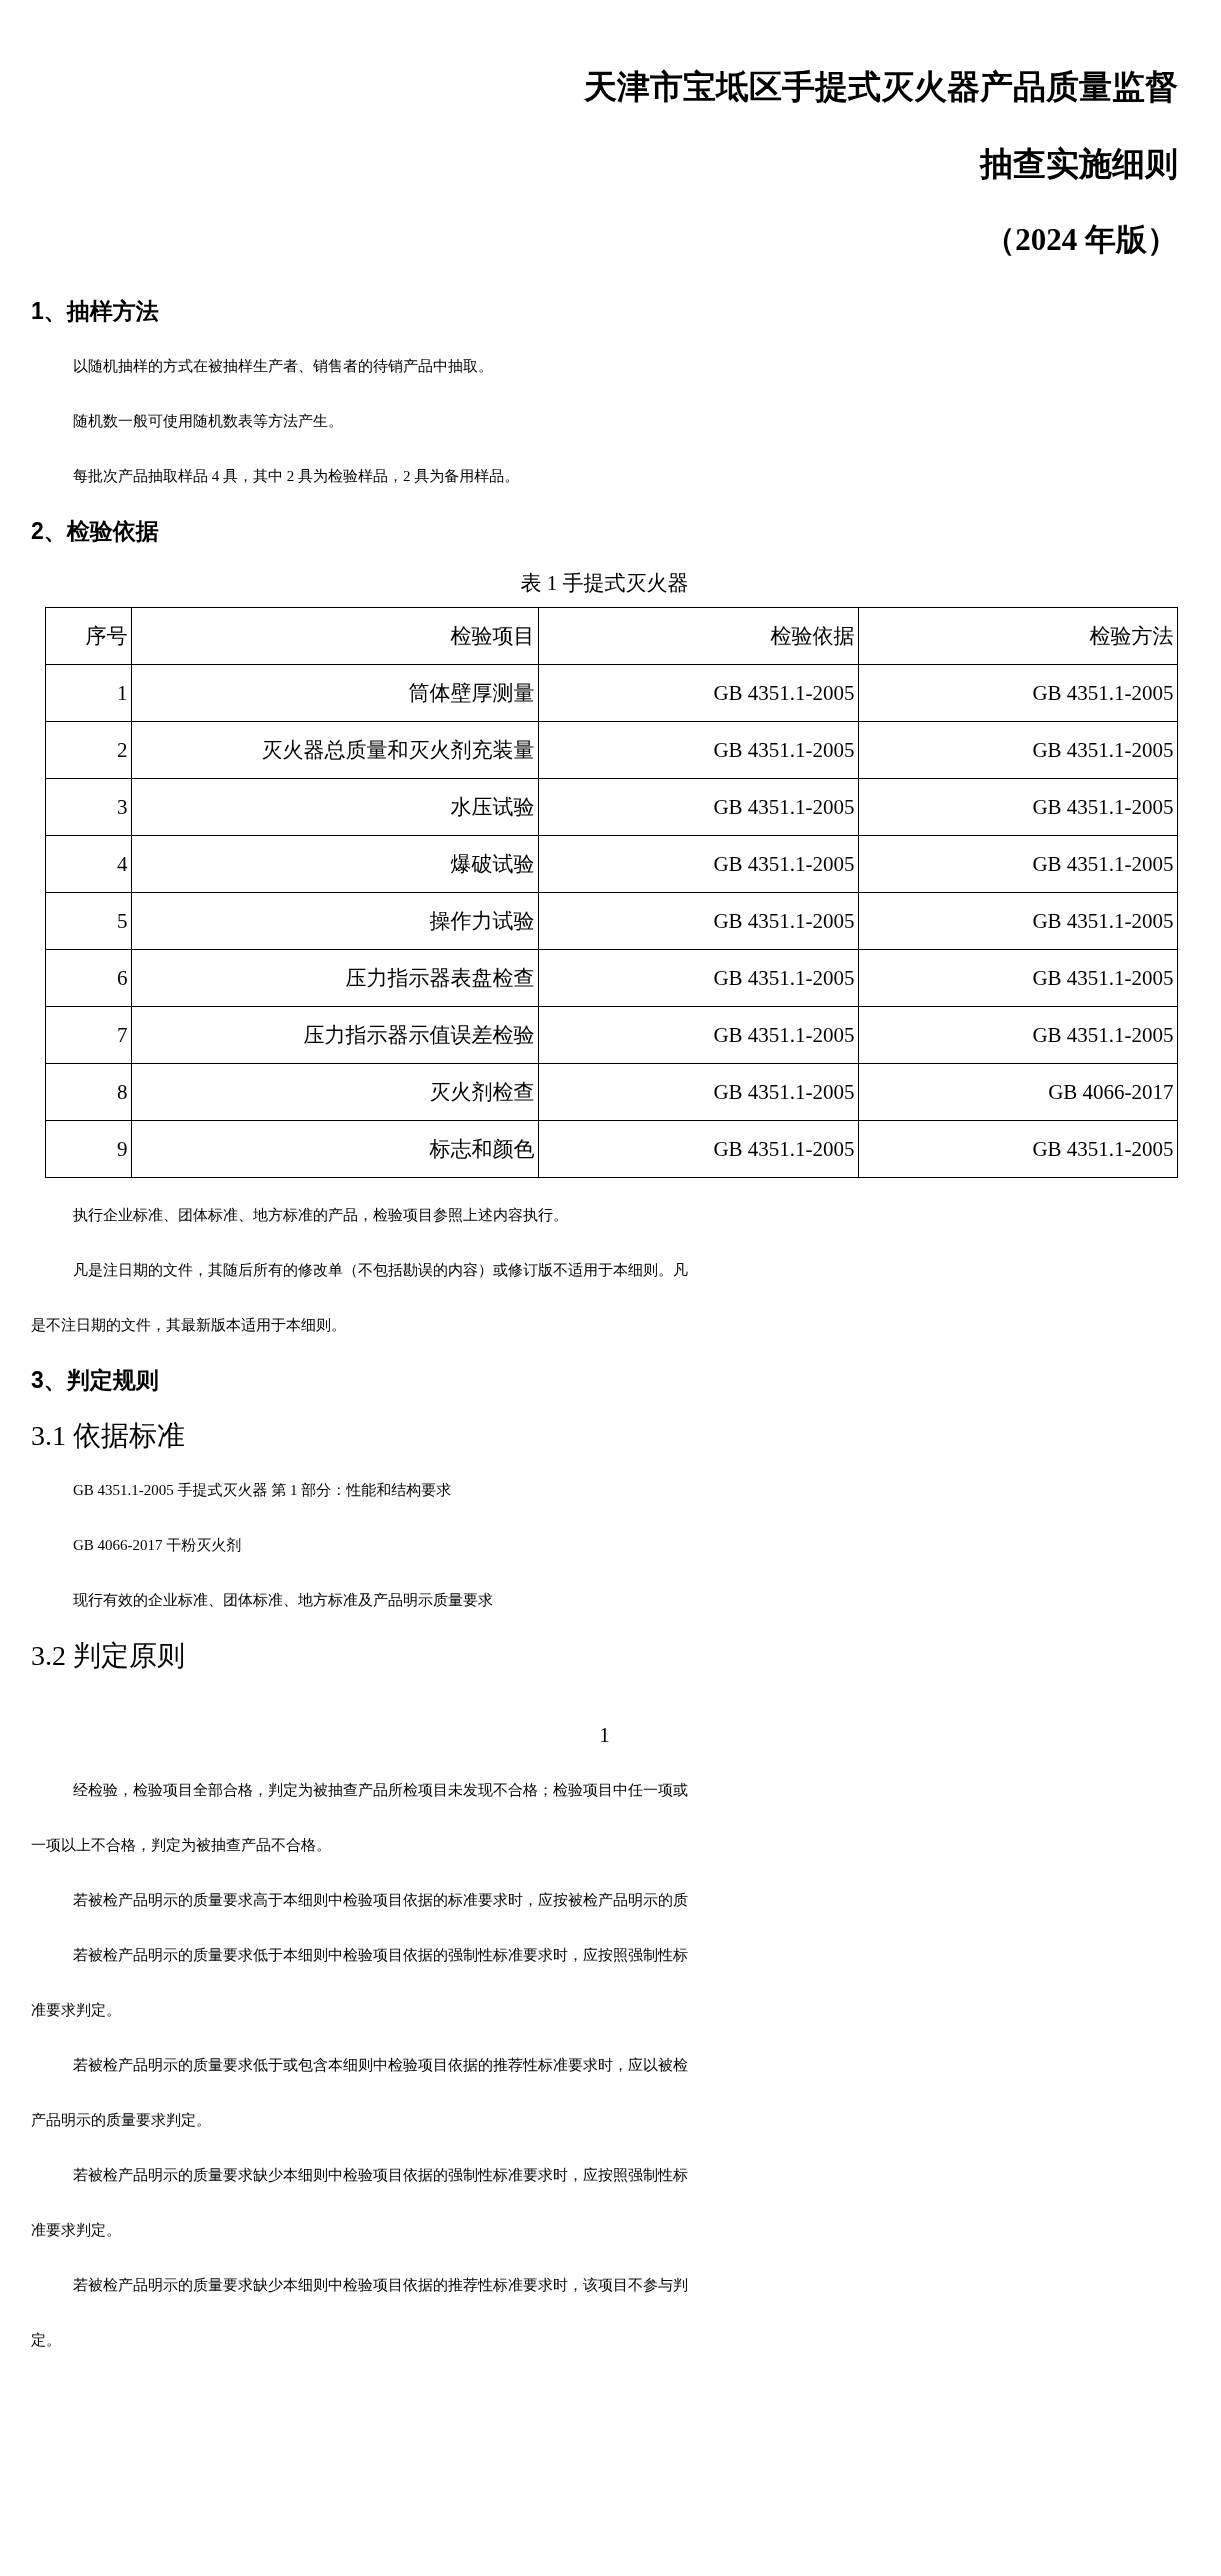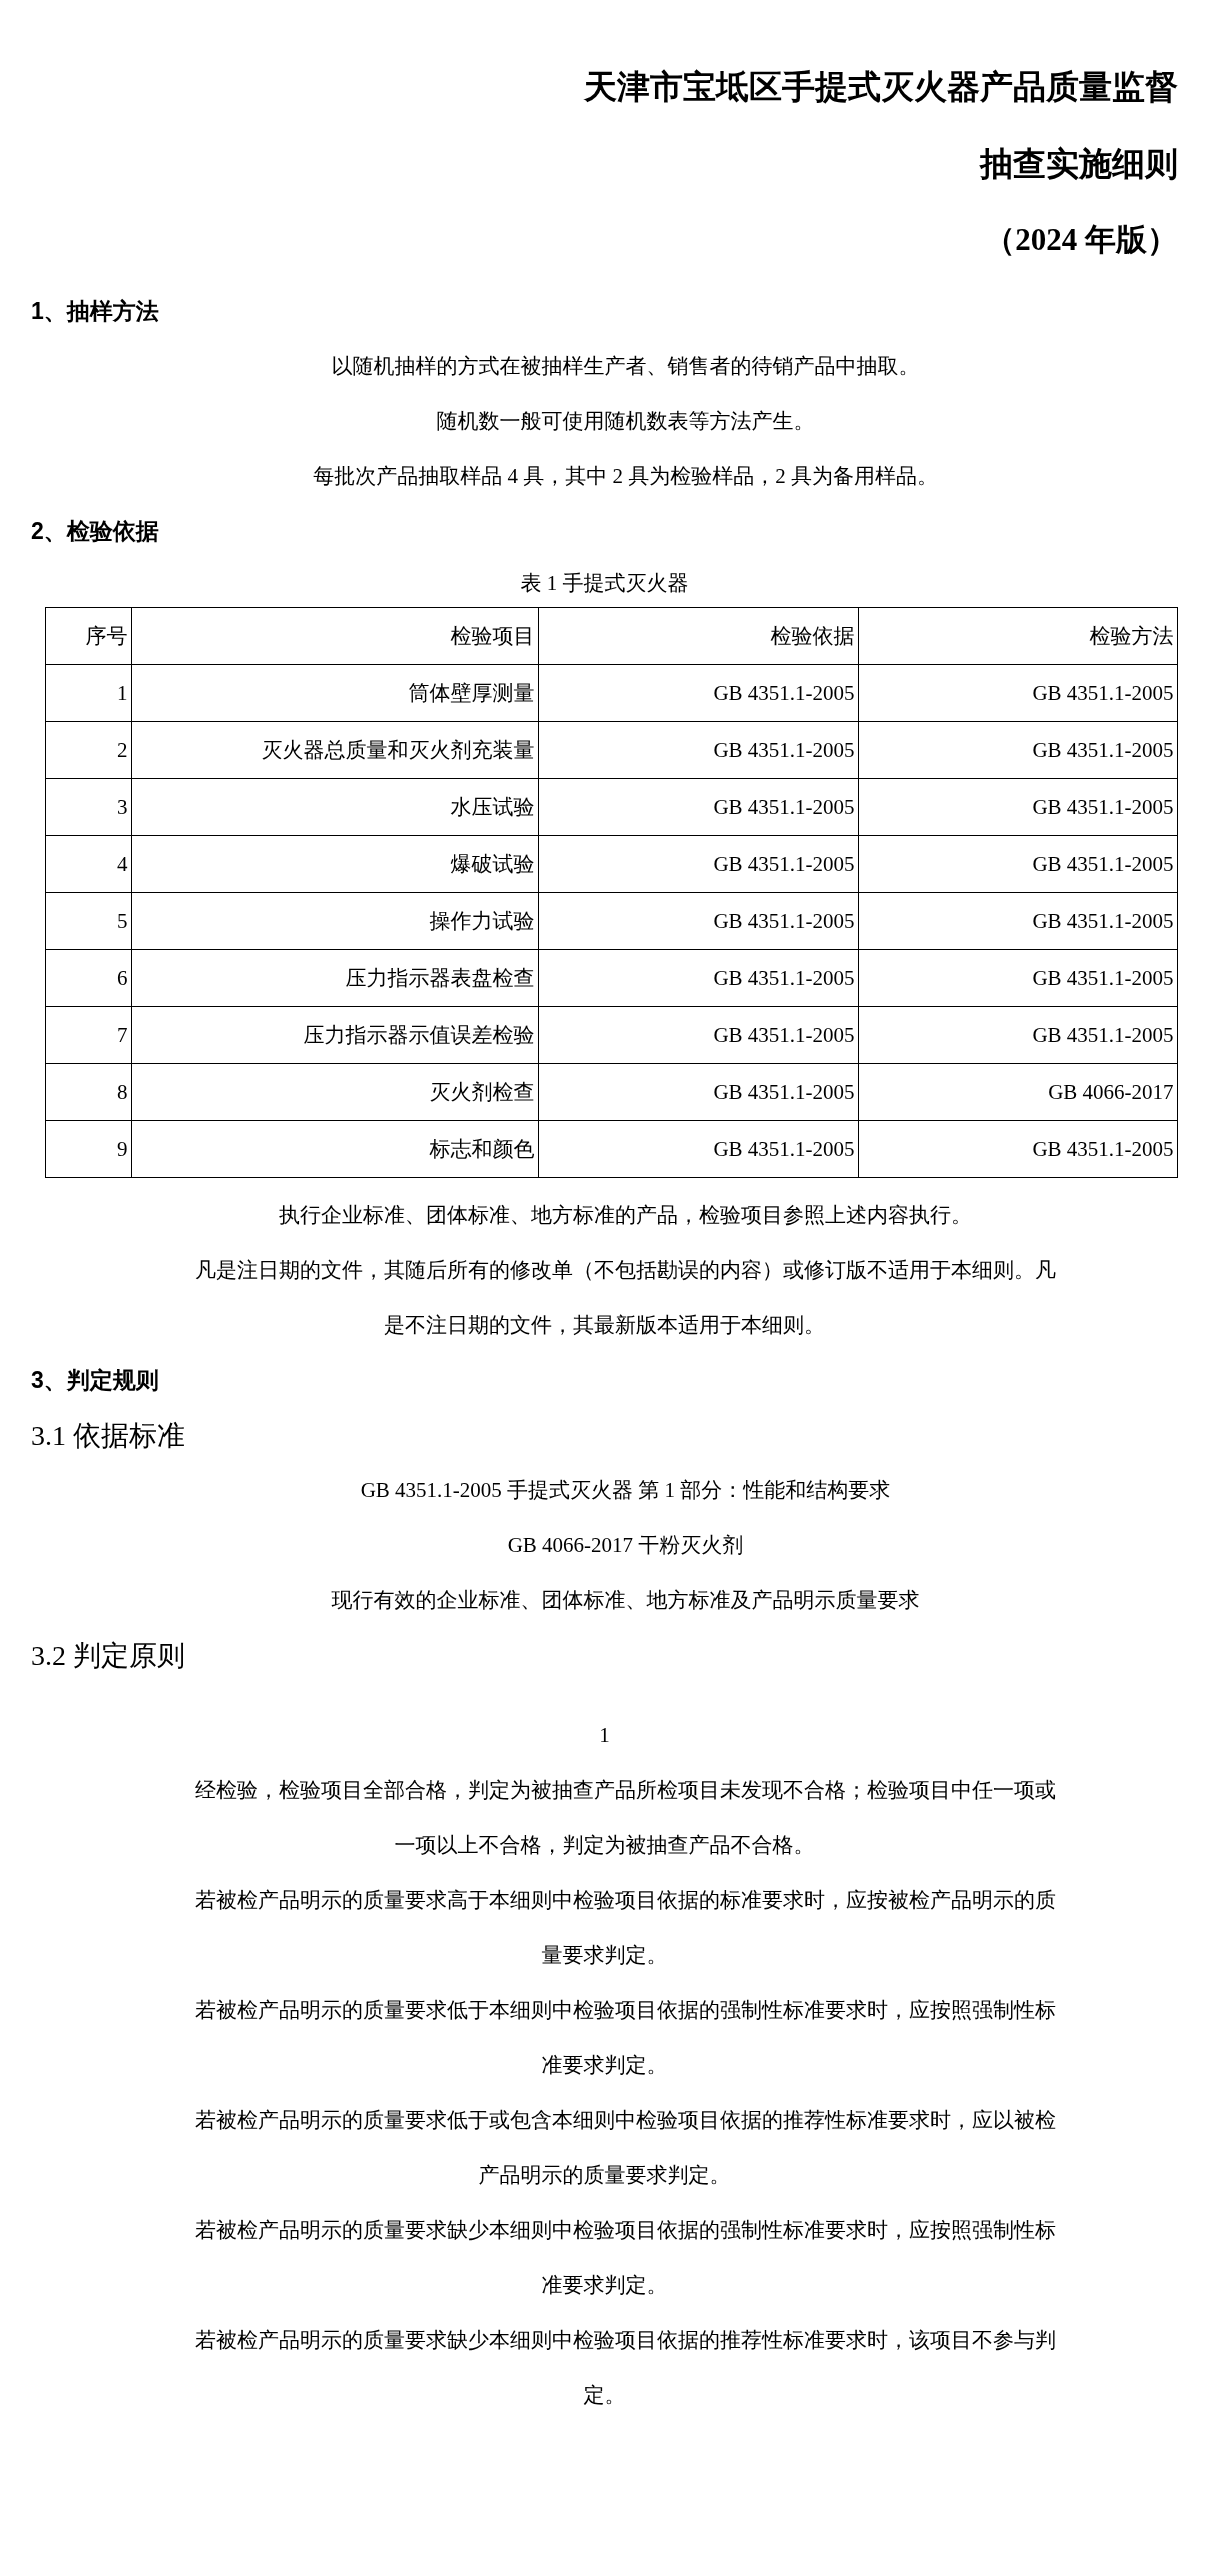--- a/index.html
+++ b/index.html
@@ -32,25 +32,24 @@
   .title-3 { margin-top: 43px; font-size: 31px; }
   .sec-heading {
     font-family: "Liberation Sans", "DejaVu Sans", sans-serif;
     font-weight: bold;
     font-size: 23px;
     line-height: 55px;
     height: 55px;
   }
   .sec-heading-1 { margin-top: 29px; }
   .body-line {
-    font-size: 21px;
+    font-size: 15px;
     line-height: 55px;
     height: 55px;
     white-space: nowrap;
-    text-align: center;
   }
   .indent { padding-left: 42px; }
   .sub-heading {
     font-size: 28px;
     line-height: 55px;
     height: 55px;
   }
   .table-caption {
     text-align: center;
     font-size: 21px;
@@ -193,21 +192,20 @@
     <div class="body-line indent">现行有效的企业标准、团体标准、地方标准及产品明示质量要求</div>
   </div>
   <div class="sub-heading">3.2 判定原则</div>
 
   <div class="page-number">1</div>
 
   <div class="principles">
     <div class="body-line indent">经检验，检验项目全部合格，判定为被抽查产品所检项目未发现不合格；检验项目中任一项或</div>
     <div class="body-line">一项以上不合格，判定为被抽查产品不合格。</div>
     <div class="body-line indent">若被检产品明示的质量要求高于本细则中检验项目依据的标准要求时，应按被检产品明示的质</div>
-    <div class="body-line">量要求判定。</div>
     <div class="body-line indent">若被检产品明示的质量要求低于本细则中检验项目依据的强制性标准要求时，应按照强制性标</div>
     <div class="body-line">准要求判定。</div>
     <div class="body-line indent">若被检产品明示的质量要求低于或包含本细则中检验项目依据的推荐性标准要求时，应以被检</div>
     <div class="body-line">产品明示的质量要求判定。</div>
     <div class="body-line indent">若被检产品明示的质量要求缺少本细则中检验项目依据的强制性标准要求时，应按照强制性标</div>
     <div class="body-line">准要求判定。</div>
     <div class="body-line indent">若被检产品明示的质量要求缺少本细则中检验项目依据的推荐性标准要求时，该项目不参与判</div>
     <div class="body-line">定。</div>
   </div>
 

